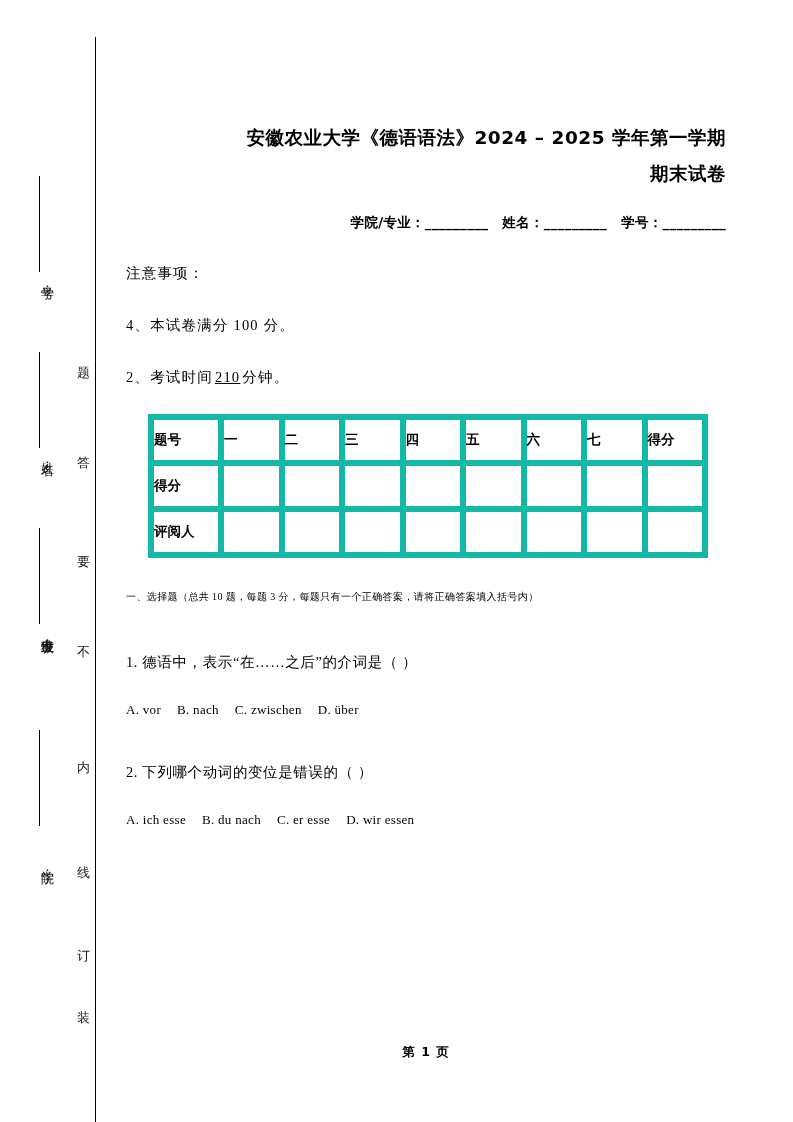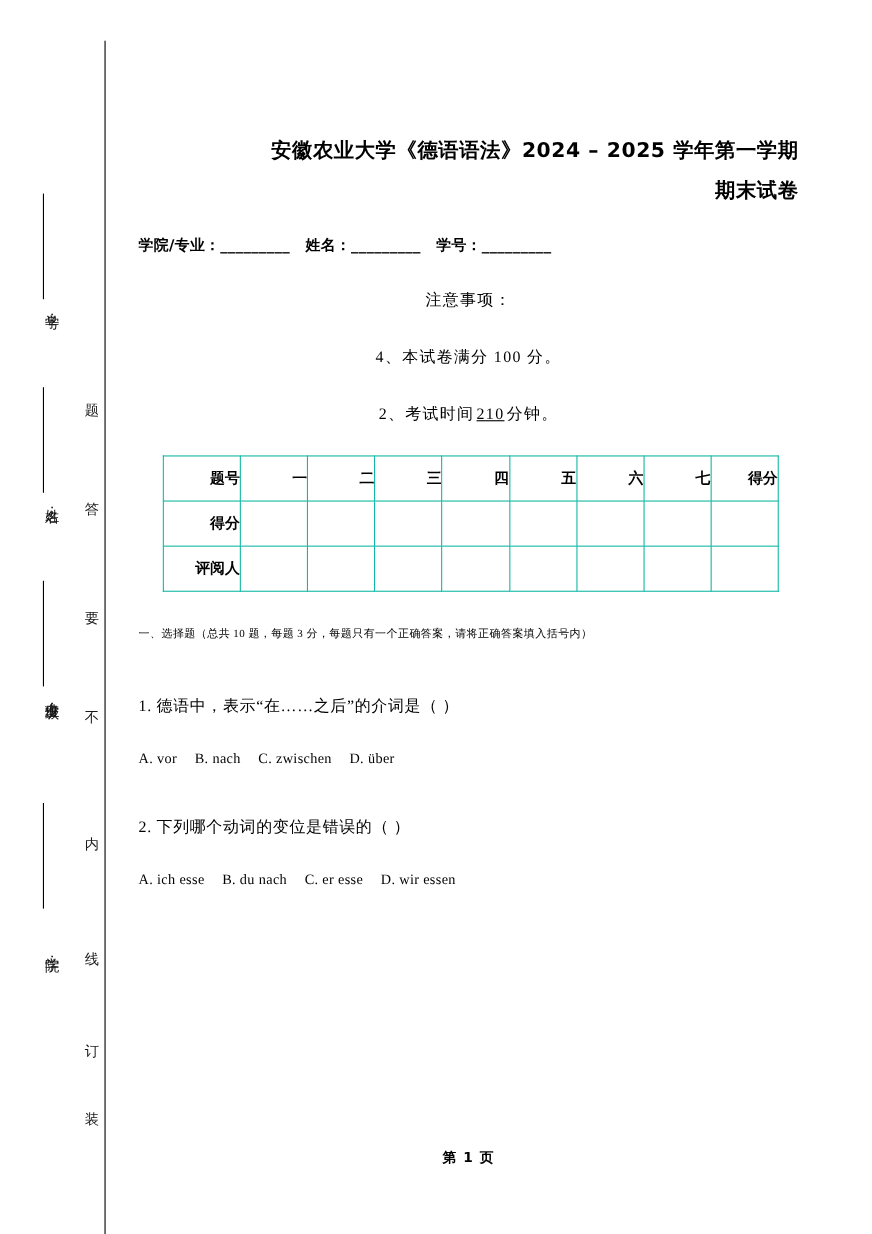--- a/index.html
+++ b/index.html
@@ -89,53 +89,53 @@
     font-weight: bold;
     font-size: 18.5px;
     line-height: 36px;
     text-align: right;
     letter-spacing: 0.5px;
   }
   #exam-title .title-line2 { display: block; }
 
   #student-info {
     margin-top: 22px;
-    text-align: left;
+    text-align: right;
     font-family: "DejaVu Sans", "Liberation Sans", sans-serif;
     font-weight: bold;
     font-size: 13.5px;
     letter-spacing: 0.3px;
     white-space: nowrap;
   }
   #student-info .info-gap { display: inline-block; width: 14px; }
 
-  .notes-block { margin-top: 26px; text-align: center; }
+  .notes-block { margin-top: 26px; }
   .note-line {
     font-size: 14.5px;
     line-height: 30px;
     margin: 0 0 22px 0;
     letter-spacing: 1.2px;
   }
   .note-line .uline {
     text-decoration: underline;
     padding: 0 2px;
   }
 
   
   #score-table {
     margin-top: 6px;
     margin-left: 22px;
     border-collapse: collapse;
     width: 560px;
     table-layout: fixed;
   }
   #score-table td, #score-table th {
-    border: 1px solid #14b8a6;
+    border: 6px solid #14b8a6;
     height: 40px;
-    text-align: right;
+    text-align: left;
     vertical-align: middle;
     font-family: "DejaVu Sans", "Liberation Sans", sans-serif;
     font-weight: bold;
     font-size: 13.5px;
     padding: 0;
   }
   #score-table col.c-label { width: 70px; }
 
   
   #section-heading {

